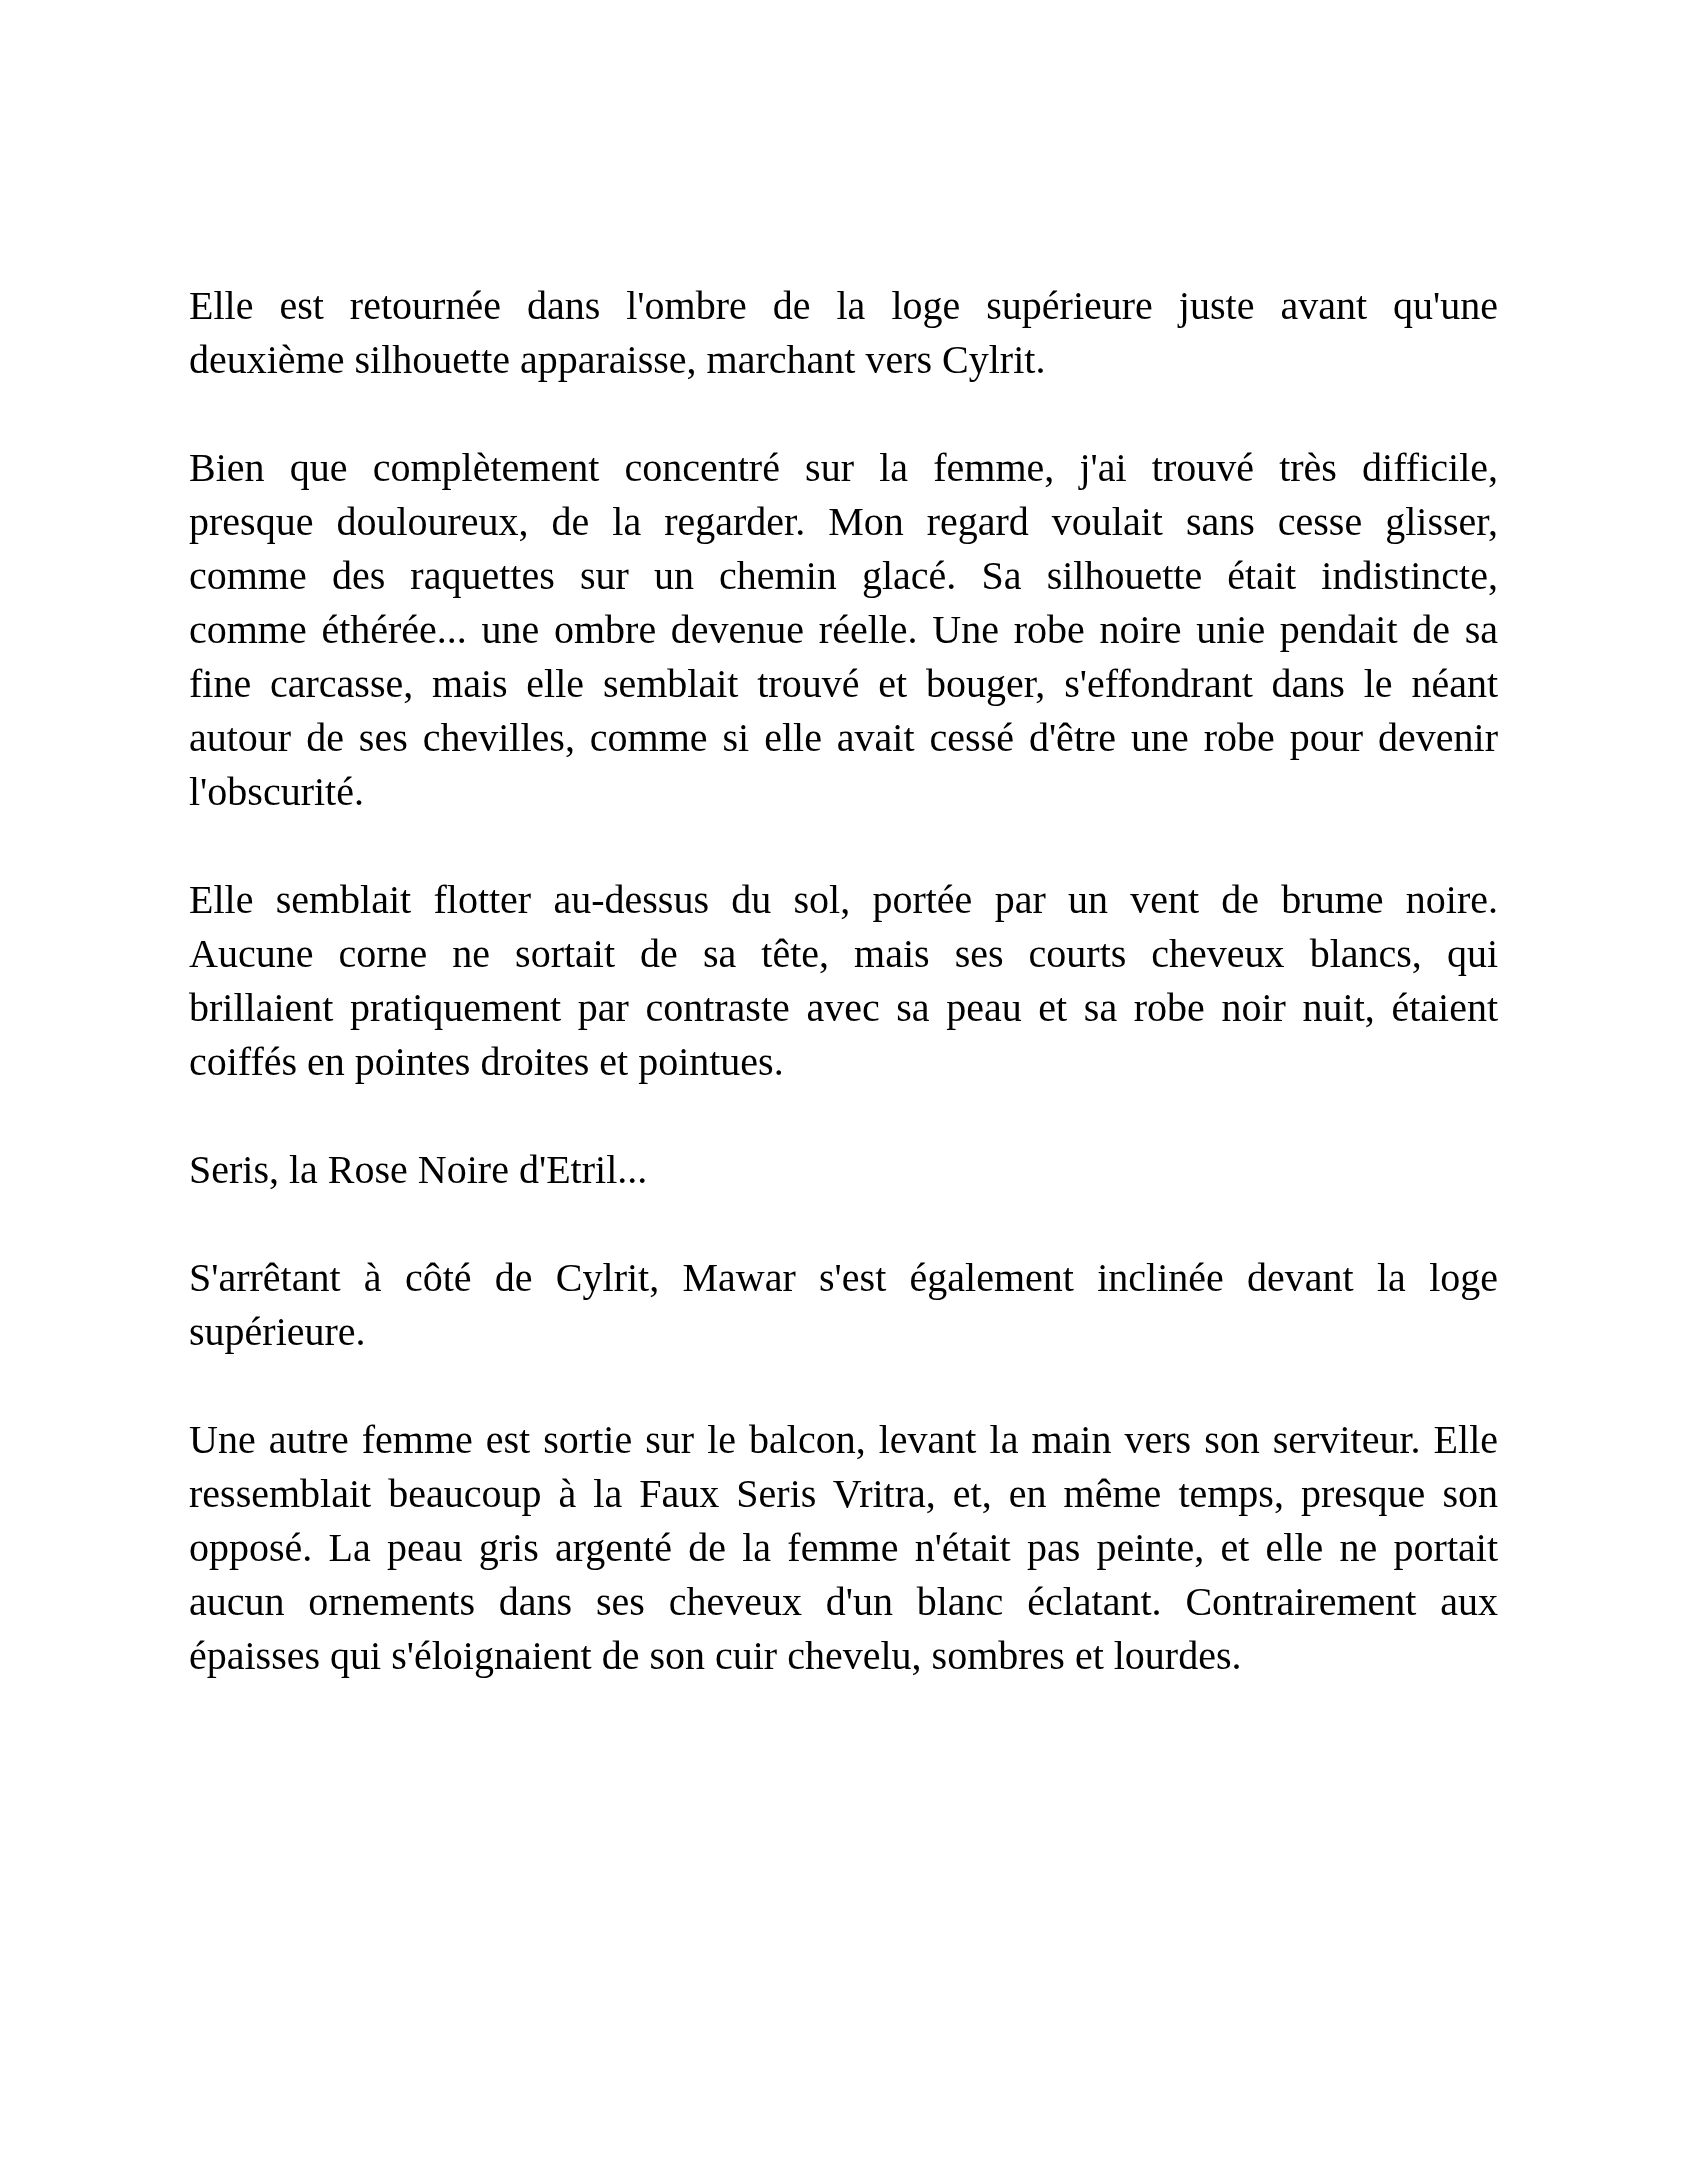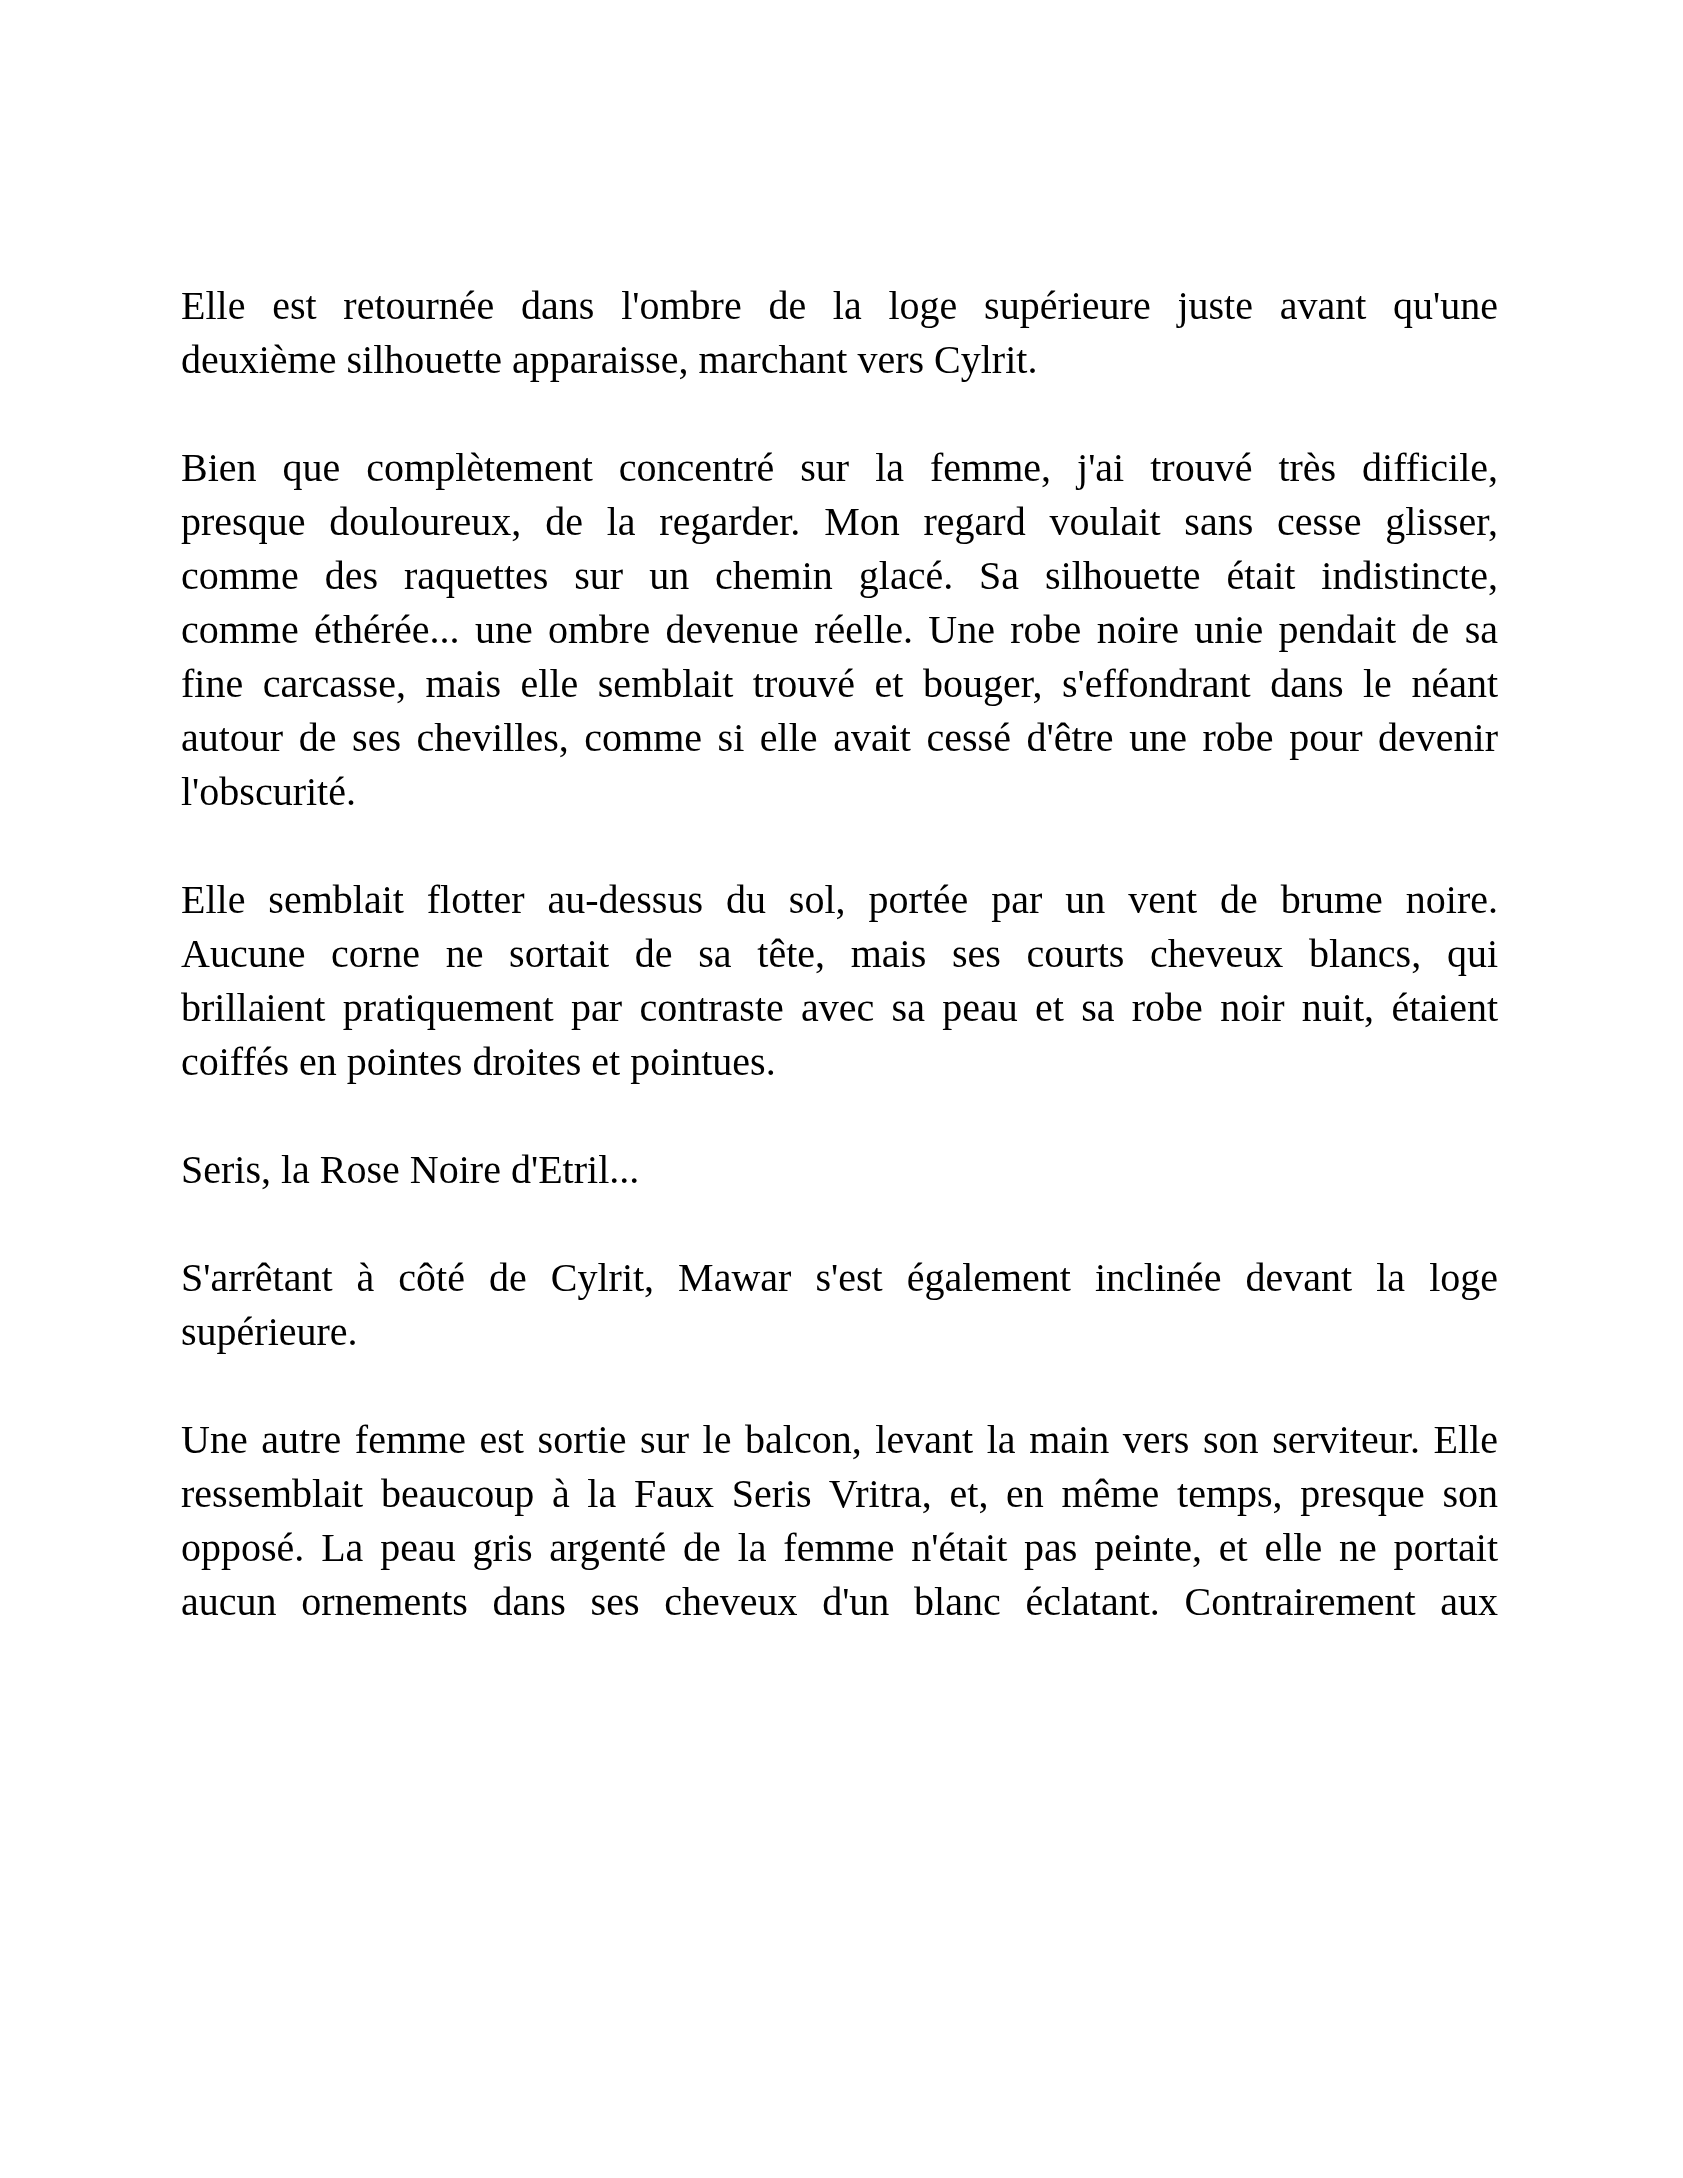--- a/index.html
+++ b/index.html
@@ -25,21 +25,21 @@
       position: absolute;
       left: 181px;
       top: 279px;
       width: 1317px;
       font-family: "Liberation Serif", "DejaVu Serif", serif;
       font-size: 40px;
       line-height: 54px;
       color: #000000;
     }
     .para {
-      margin: 0 0 54px 0;
+      margin: 0 0 54px 8px;
     }
     .line {
       display: block;
       height: 54px;
       white-space: nowrap;
       text-align: justify;
       text-align-last: justify;
     }
     .line.last {
       text-align: center;
@@ -81,17 +81,18 @@
     <p class="para">
       <span class="line">S'arrêtant à côté de Cylrit, Mawar s'est également inclinée devant la loge</span>
       <span class="line last">supérieure.</span>
     </p>
 
     <p class="para">
       <span class="line">Une autre femme est sortie sur le balcon, levant la main vers son serviteur. Elle</span>
       <span class="line">ressemblait beaucoup à la Faux Seris Vritra, et, en même temps, presque son</span>
       <span class="line">opposé. La peau gris argenté de la femme n'était pas peinte, et elle ne portait</span>
       <span class="line">aucun ornements dans ses cheveux d'un blanc éclatant. Contrairement aux</span>
+      <span class="line last">épaisses qui s'éloignaient de son cuir chevelu, sombres et lourdes.</span>
     </p>
 
   </div>
 </div>
 
 
 </body></html>

